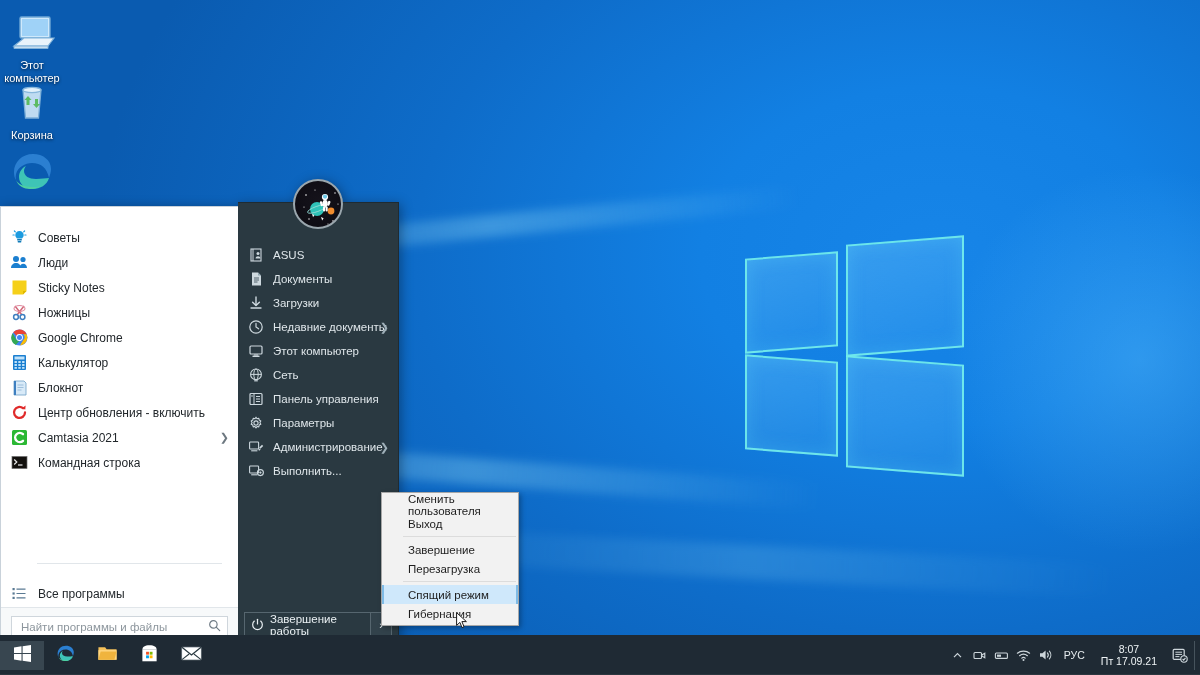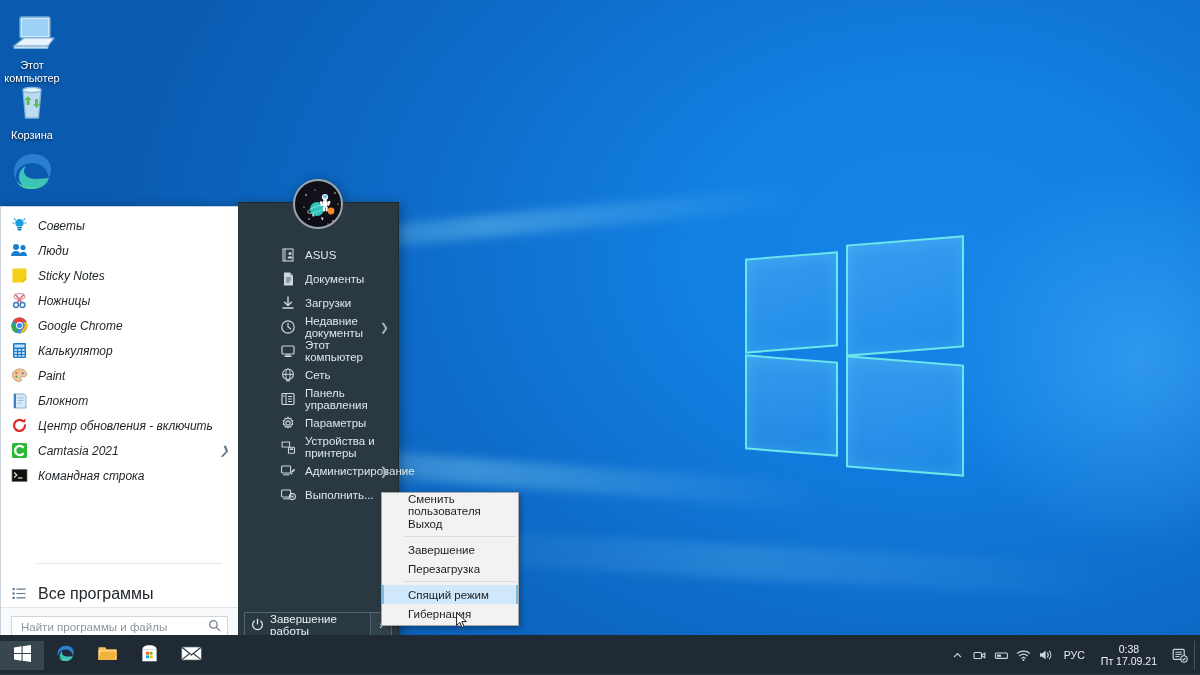--- a/index.html
+++ b/index.html
@@ -52,33 +52,33 @@
   
   #start-menu {
     position: absolute; left: 0; top: 202px; width: 399px; height: 444px;
     display: flex; filter: drop-shadow(2px 2px 6px rgba(0,0,0,.35));
   }
   #sm-left {
     position: relative; width: 238px; margin-top: 4px; height: 440px;
     background: #fff; border: 1px solid #c9d2da; border-right: none;
     display: flex; flex-direction: column;
   }
-  #sm-programs { flex: 1; padding-top: 6px; overflow: hidden; font-style: italic; }
+  #sm-programs { flex: 1; padding-top: 18px; overflow: hidden; }
   .pitem {
     display: flex; align-items: center; height: 25px; padding: 0 6px 0 9px;
     font-size: 12px; color: #22272b; cursor: default; position: relative;
   }
   .pitem .ico { width: 19px; height: 19px; margin-right: 9px; flex: none; position: relative; }
   .pitem .lbl { white-space: nowrap; overflow: hidden; text-overflow: ellipsis; }
   .pitem .arr { position: absolute; right: 9px; color: #6d7880; font-size: 11px; }
 
   #sm-divider { height: 1px; background: #e1e6ea; margin: 5px 16px 0 36px; }
   #sm-allprogs {
     display: flex; align-items: center; height: 27px; padding: 0 9px;
-    font-size: 16px; color: #22272b; cursor: default; margin-top: 16px;
+    font-size: 12px; color: #22272b; cursor: default; margin-top: 16px;
   }
   #sm-allprogs .ico { width: 19px; height: 19px; margin-right: 9px; }
   #sm-searchwrap { height: 38px; border-top: 1px solid #e1e6ea; background: #f7f9fa;
                    display: flex; align-items: center; padding: 0 10px; }
   #sm-search {
     flex: 1; height: 22px; border: 1px solid #cfd6dc; background: #fff;
     display: flex; align-items: center; padding: 0 6px 0 9px;
   }
   #sm-search input {
     flex: 1; border: none; outline: none; font-size: 11.5px; color: #3b444b;
@@ -90,21 +90,21 @@
     position: relative; width: 161px; background: #2a3941;
     border: 1px solid #1f2b32; border-left: none;
     display: flex; flex-direction: column; padding-top: 36px;
   }
   #avatar {
     position: absolute; left: 50%; top: -24px; transform: translateX(-50%);
     width: 50px; height: 50px; border-radius: 50%;
     background: radial-gradient(circle at 50% 45%, #15131b 0%, #0c0a11 100%);
     border: 2px solid #9aa6ad; overflow: hidden;
   }
-  #ritems { flex: 1; padding-top: 4px; margin-left: 32px; }
+  #ritems { flex: 1; padding-top: 4px; }
   .ritem {
     display: flex; align-items: center; height: 24px; padding: 0 8px 0 10px;
     font-size: 11.5px; color: #dfe6ea; cursor: default; position: relative;
   }
   .ritem .ico { width: 16px; height: 16px; margin-right: 9px; flex: none; position: relative; }
   .ritem .arr { position: absolute; right: 9px; color: #9fb0b9; font-size: 11px; }
   #sm-power {
     display: flex; align-items: stretch; margin: 0 6px 7px 6px; height: 26px;
     border: 1px solid #56666f;
   }
@@ -308,32 +308,20 @@
                   <rect x="12.1" y="11" width="2.4" height="2"></rect>
                 <rect x="4.5" y="14" width="2.4" height="1.8"></rect>
                   <rect x="8.3" y="14" width="2.4" height="1.8"></rect>
                   <rect x="12.1" y="14" width="2.4" height="1.8"></rect>
               </g>
             </svg>
           </span>
           <span class="lbl">Калькулятор</span>
         </div>
 
-        <div class="pitem">
-          <span class="ico">
-            <svg width="19" height="19" viewBox="0 0 19 19">
-              <path d="M9.5 3c4 0 7 2.4 7 5.2 0 2-1.5 2.6-2.8 2.6h-1.5c-.9 0-1.5.6-1.5 1.3 0 .4.2.7.4 1 .2.3.4.6.4 1 0 .9-.8 1.4-2 1.4-3.8 0-7-2.8-7-6.2C2.5 5.8 5.6 3 9.5 3z" fill="#f0c7a0" stroke="#b98a5e" stroke-width=".8"></path>
-              <circle cx="6.3" cy="7" r="1.1" fill="#e34b4b"></circle>
-              <circle cx="9.6" cy="5.8" r="1.1" fill="#f5c518"></circle>
-              <circle cx="12.8" cy="7.3" r="1.1" fill="#2d8fd6"></circle>
-              <circle cx="6.5" cy="10.6" r="1.1" fill="#43a047"></circle>
-            </svg>
-          </span>
-          <span class="lbl">Paint</span>
-        </div>
 
         <div class="pitem">
           <span class="ico">
             <svg width="19" height="19" viewBox="0 0 19 19">
               <path d="M4 3h10l2 2v12H4z" fill="#d8eaf8" stroke="#7ba8cc" stroke-width=".9"></path>
               <path d="M4 3h2v14H4z" fill="#3e7fc0"></path>
               <g stroke="#8fb4d4" stroke-width=".8">
                 <path d="M7.5 7h6M7.5 9.5h6M7.5 12h4"></path>
               </g>
             </svg>
@@ -528,31 +516,20 @@
         <div class="ritem">
           <span class="ico">
             <svg width="16" height="16" viewBox="0 0 16 16">
               <path d="M8 2.2l1 1.5 1.8-.4.4 1.8 1.6.9-.9 1.6.9 1.6-1.6.9-.4 1.8-1.8-.4-1 1.5-1-1.5-1.8.4-.4-1.8-1.6-.9.9-1.6-.9-1.6 1.6-.9.4-1.8 1.8.4z" fill="none" stroke="#cdd8de" stroke-width="1.1" stroke-linejoin="round"></path>
               <circle cx="8" cy="8" r="2.1" fill="none" stroke="#cdd8de" stroke-width="1.1"></circle>
             </svg>
           </span>
           <span>Параметры</span>
         </div>
 
-        <div class="ritem">
-          <span class="ico">
-            <svg width="16" height="16" viewBox="0 0 16 16">
-              <rect x="1.6" y="2.6" width="8.5" height="6" rx=".7" fill="#cdd8de"></rect>
-              <rect x="2.6" y="3.5" width="6.5" height="4.1" fill="#2a3941"></rect>
-              <rect x="8.5" y="8.2" width="6" height="6" rx=".8" fill="none" stroke="#cdd8de" stroke-width="1.1"></rect>
-              <rect x="9.8" y="9.4" width="3.4" height="1.6" fill="#cdd8de"></rect>
-            </svg>
-          </span>
-          <span>Устройства и принтеры</span>
-        </div>
 
         <div class="ritem">
           <span class="ico">
             <svg width="16" height="16" viewBox="0 0 16 16">
               <rect x="1.6" y="3" width="9" height="7" rx=".8" fill="none" stroke="#cdd8de" stroke-width="1.1"></rect>
               <path d="M3.2 11.8h6.2" stroke="#cdd8de" stroke-width="1.1"></path>
               <path d="M11.2 8.5l2.8-2.8 1.2 1.2-2.8 2.8z" fill="#cdd8de"></path>
               <path d="M10.2 10.8l1.4-1.4 1 1-1.4 1.4z" fill="#cdd8de"></path>
             </svg>
           </span>
@@ -690,21 +667,21 @@
       </div>
       <div class="tray-ico">
         <svg width="15" height="14" viewBox="0 0 15 14">
           <path d="M2 5.2h2.4L7.6 2.6v8.8L4.4 8.8H2z" fill="#cdd6db"></path>
           <path d="M9.4 4.8a3.4 3.4 0 0 1 0 4.4" fill="none" stroke="#cdd6db" stroke-width="1.1" stroke-linecap="round"></path>
           <path d="M11.4 3.2a5.8 5.8 0 0 1 0 7.6" fill="none" stroke="#cdd6db" stroke-width="1.1" stroke-linecap="round"></path>
         </svg>
       </div>
       <div id="tray-lang">РУС</div>
       <div id="tray-clock">
-        <span>0:38</span>
+        <span>8:07</span>
         <span>Пт 17.09.21</span>
       </div>
       <div id="tray-action">
         <svg width="16" height="15" viewBox="0 0 16 15">
           <rect x="1.2" y="1.4" width="11" height="10" rx="1" fill="none" stroke="#cdd6db" stroke-width="1.2"></rect>
           <g stroke="#cdd6db" stroke-width="1">
               <path d="M3.4 4.2h6.6M3.4 6.4h6.6M3.4 8.6h4"></path>
             </g>
           <circle cx="12" cy="11" r="3.2" fill="#1f2a34" stroke="#cdd6db" stroke-width="1.1"></circle>
           <path d="M10.6 11 L11.7 12.1 L13.5 9.9" fill="none" stroke="#cdd6db" stroke-width="1.1"></path>

